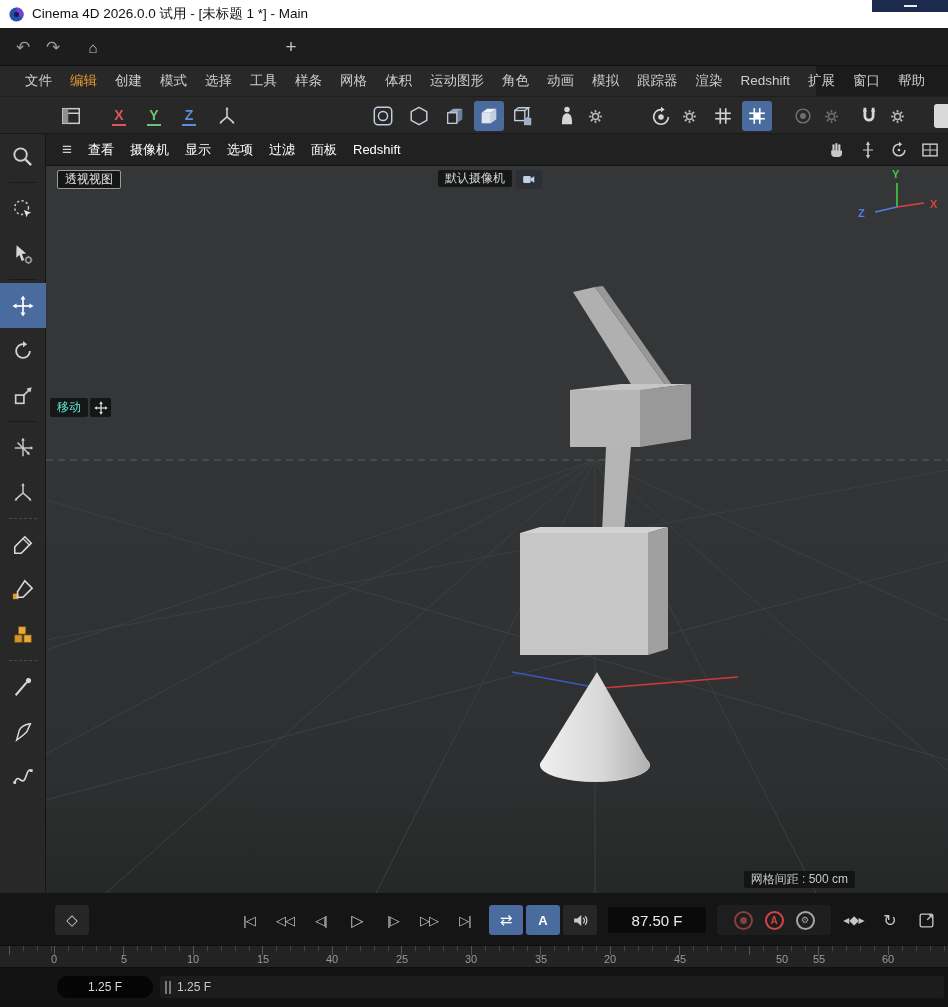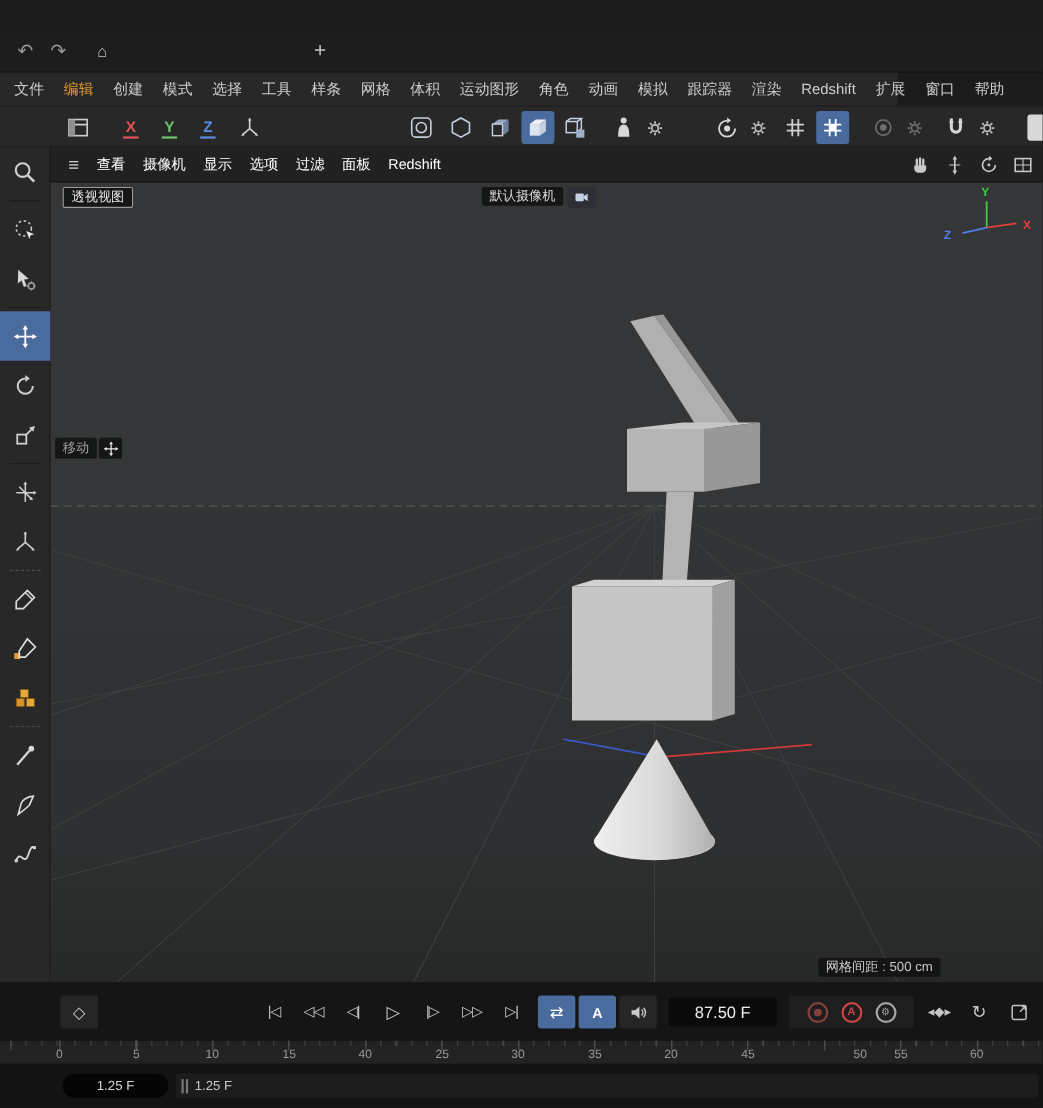--- a/index.html
+++ b/index.html
@@ -14,21 +14,21 @@
   .win-frag .dash{position:absolute;left:32px;top:5px;width:13px;height:2px;background:#ececec}
 
   
   .tabbar{position:absolute;left:0;top:28px;width:948px;height:38px;background:#1d1d1d;border-bottom:1px solid #101010}
   .tb-icon{position:absolute;top:6px;width:26px;height:26px;display:flex;align-items:center;justify-content:center;color:#9b9b9b;font-size:17px;border-radius:3px}
   .tab{position:absolute;left:118px;top:3px;width:152px;height:35px;background:#2f2f2f;border-radius:4px 4px 0 0;display:flex;align-items:center;padding:0 10px;gap:10px}
   .tab .tab-label{font-size:13px;color:#dcdcdc;flex:1}
   .tab .tab-close{color:#9a9a9a;font-size:15px}
 
   
-  .menubar{position:absolute;left:0;top:66px;width:816px;height:30px;background:#282828;display:flex;align-items:flex-start;padding-left:4px}
+  .menubar{position:absolute;left:0;top:66px;width:816px;height:30px;background:#282828;display:flex;align-items:flex-start;padding-left:16px}
   .menu-item{padding:0 9px;font-size:13.5px;line-height:30px;color:#cdcdcd;white-space:nowrap}
   .menu-item.hl{color:#e0992f}
 
   
   .icon-toolbar{position:absolute;left:0;top:96px;width:948px;height:38px;background:#282828;border-top:1px solid #1f1f1f;border-bottom:1px solid #191919}
   .ib{position:absolute;top:4px;width:30px;height:30px;border-radius:3px;display:flex;align-items:center;justify-content:center}
   .ib.sel{background:#4a6b9d}
   .ib.small{width:24px}
   .axis-lock{position:absolute;top:4px;width:30px;height:30px;display:flex;flex-direction:column;align-items:center;justify-content:center;font-size:14px;font-weight:bold}
   .axis-lock .bar{width:14px;height:2px;margin-top:1px}
@@ -51,21 +51,21 @@
   .lt-div{width:28px;height:0;border-top:1px solid #1b1b1b;margin:3px 0;flex:0 0 auto}
   .lt-div.dashed{border-top:1px dashed #4a4a4a}
 
   
   .viewport{position:absolute;left:46px;top:166px;width:902px;height:727px;background:#343637;overflow:hidden}
   .chip{position:absolute;background:rgba(16,16,16,.85);color:#d6d6d6;font-size:12px;line-height:17px;padding:0 7px;border-radius:2px;white-space:nowrap}
   .chip.view{left:11px;top:4px;border:1px solid #9a9a9a;color:#e4e4e4}
   .chip.cam{left:392px;top:4px}
   .cam-ico-chip{position:absolute;left:470px;top:4px;width:26px;height:19px;background:#2c2f36;border-radius:2px;display:flex;align-items:center;justify-content:center}
   .tool-chip{position:absolute;left:4px;top:232px;display:flex;align-items:center;gap:2px}
-  .tool-chip .txt{background:rgba(16,16,16,.85);color:#a3a3a3;font-size:12px;line-height:19px;padding:0 7px;border-radius:2px}
+  .tool-chip .txt{background:rgba(16,16,16,.85);color:#5eead4;font-size:12px;line-height:19px;padding:0 7px;border-radius:2px}
   .tool-chip .ico{width:21px;height:19px;background:rgba(16,16,16,.85);border-radius:2px;display:flex;align-items:center;justify-content:center}
   .chip.grid{right:93px;bottom:5px;color:#c9c9c9}
 
   
   .bottom{position:absolute;left:0;top:893px;width:948px;height:114px;background:#151515}
   .bb{position:absolute;height:30px;top:12px;border-radius:3px;display:flex;align-items:center;justify-content:center;color:#c6c6c6}
   .bb.boxed{background:#262626}
   .bb.blue{background:#4a6b9d;color:#fff}
   .transport{font-size:13px;letter-spacing:-1px}
   .frame-field{position:absolute;left:608px;top:14px;width:98px;height:26px;background:#0a0a0a;border-radius:3px;color:#ececec;font-size:15px;display:flex;align-items:center;justify-content:center}
@@ -88,20 +88,33 @@
   .range-grip i{display:block;width:2px;height:13px;background:#777}
   .range-strip .val{font-size:12px;color:#c9c9c9}
 
   svg{display:block}
 </style>
 </head>
 <body>
 
 <div id="app">
 
+  <div class="titlebar">
+    <span>
+      <svg viewBox="0 0 24 24" width="17" height="17">
+          <circle cx="12" cy="12" r="10" fill="#2a4fa8"></circle>
+          <path d="M12,2 a10,10 0 0 1 8.6,15 L12,12 Z" fill="#7b3fd4"></path>
+          <circle cx="12" cy="12" r="3.6" fill="#10204c"></circle>
+        </svg>
+    </span>
+    <span class="title">Cinema 4D 2026.0.0 试用 - [未标题 1 *] - Main</span>
+    <div class="win-frag">
+        <div class="dash"></div>
+      </div>
+  </div>
 
   <div class="tabbar">
     <div class="tb-icon" style="left:10px">
         <span>↶</span>
       </div>
     <div class="tb-icon" style="left:40px">
         <span>↷</span>
       </div>
     <div class="tb-icon" style="left:80px;font-size:15px;color:#c2c2c2">
         <span>⌂</span>

